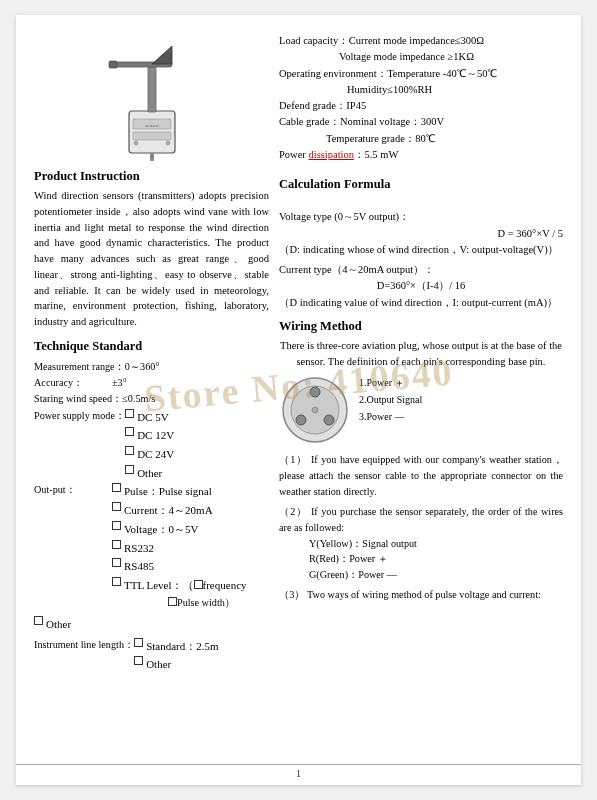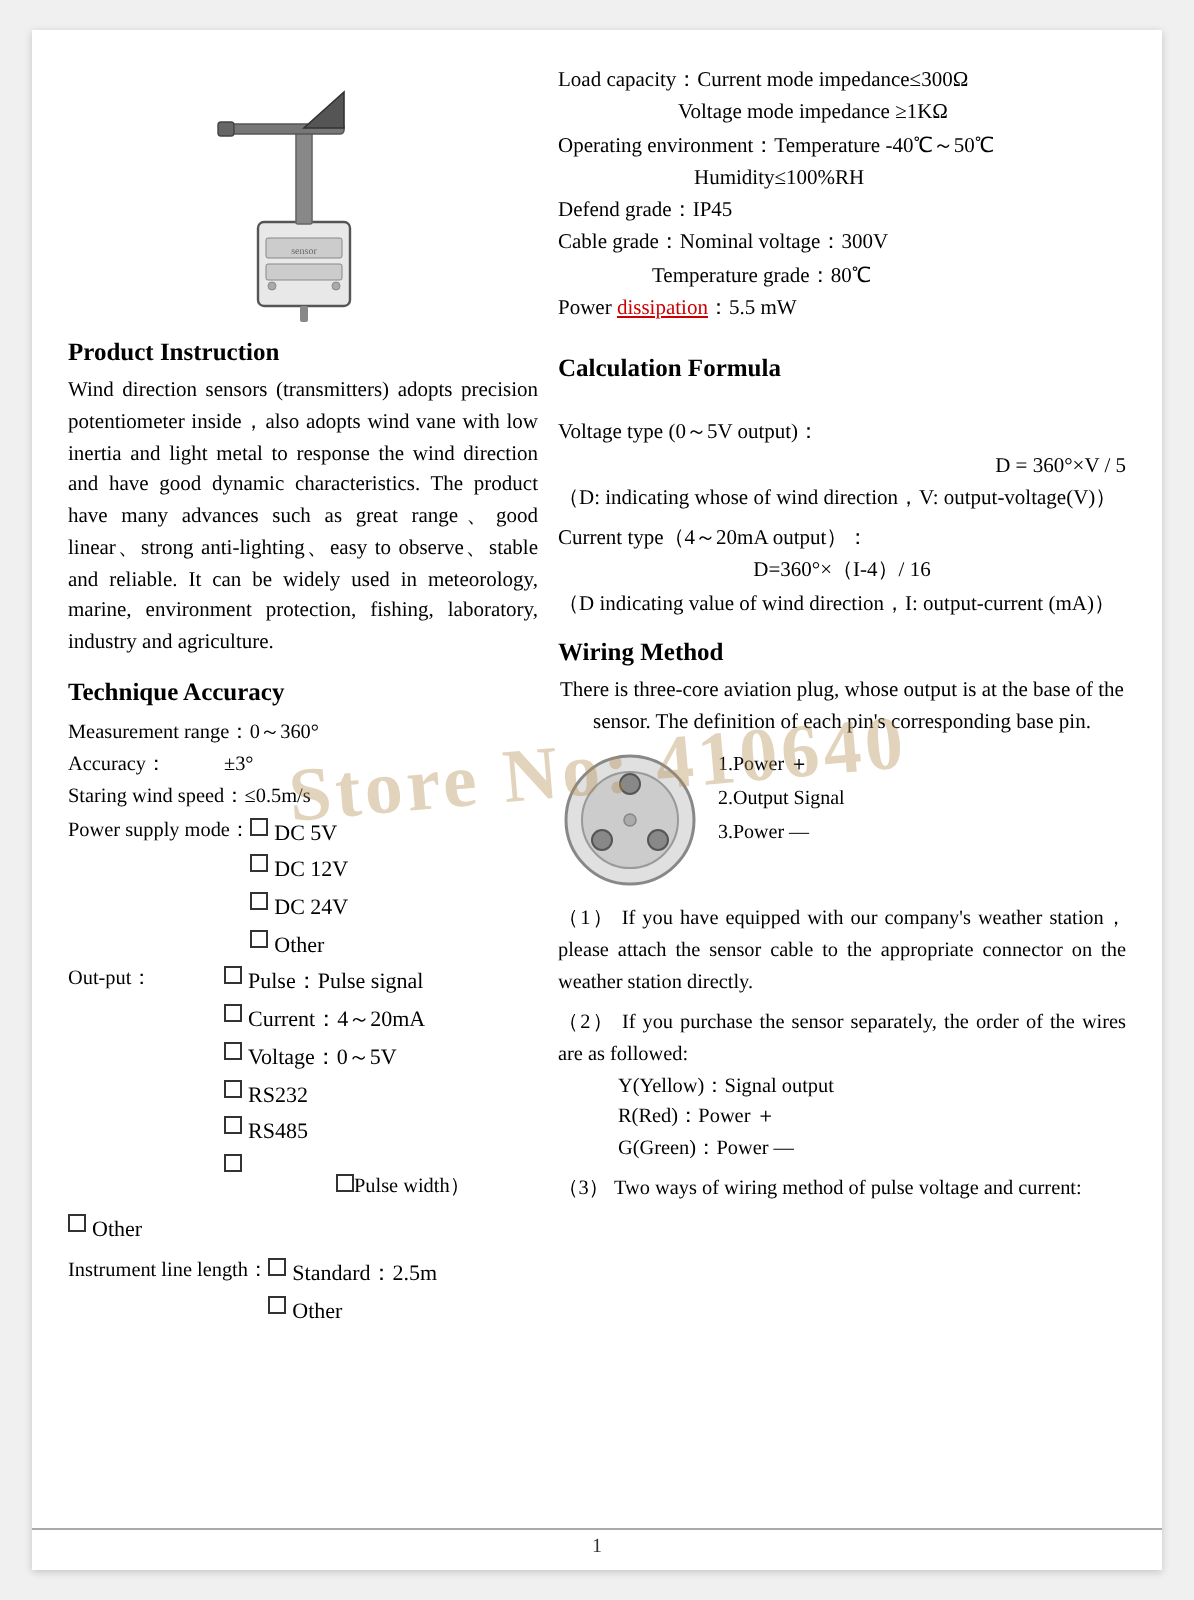--- a/index.html
+++ b/index.html
@@ -197,21 +197,21 @@
           <rect x="53" y="117" width="4" height="8" rx="1" fill="#888"></rect>
 
           <circle cx="39" cy="107" r="2" fill="#aaa" stroke="#888" stroke-width="0.5"></circle>
           <circle cx="71" cy="107" r="2" fill="#aaa" stroke="#888" stroke-width="0.5"></circle>
         </svg>
       </div>
 
       <div class="section-title">Product Instruction</div>
       <div class="body-text">Wind direction sensors (transmitters) adopts precision potentiometer inside，also adopts wind vane with low inertia and light metal to response the wind direction and have good dynamic characteristics. The product have many advances such as great range、good linear、strong anti-lighting、easy to observe、stable and reliable. It can be widely used in meteorology, marine, environment protection, fishing, laboratory, industry and agriculture.</div>
 
-      <div class="tech-title">Technique Accuracy</div>
+      <div class="tech-title">Technique Standard</div>
       <div class="tech-table">
         <div class="tech-row">
           <span class="tech-label">Measurement range：</span>
           <span class="tech-value">0～360°</span>
         </div>
         <div class="tech-row">
           <span class="tech-label">Accuracy：</span>
           <span class="tech-value">±3°</span>
         </div>
         <div class="tech-row">
@@ -257,20 +257,21 @@
             <div class="checkbox-row">
                 <span class="cb"></span>
                 <span>RS232</span>
               </div>
             <div class="checkbox-row">
                 <span class="cb"></span>
                 <span>RS485</span>
               </div>
             <div class="checkbox-row">
                 <span class="cb"></span>
+                <span>TTL Level：（<span class="cb" style="display:inline-block"></span>frequency</span>
               </div>
             <div style="padding-left:56px;font-size:10.2px;line-height:1.5"><span class="cb"></span>Pulse width）</div>
           </span>
         </div>
         <div style="height:5px"></div>
         <div class="checkbox-row">
             <span class="cb"></span>
             <span> Other</span>
           </div>
         <div style="height:3px"></div>

